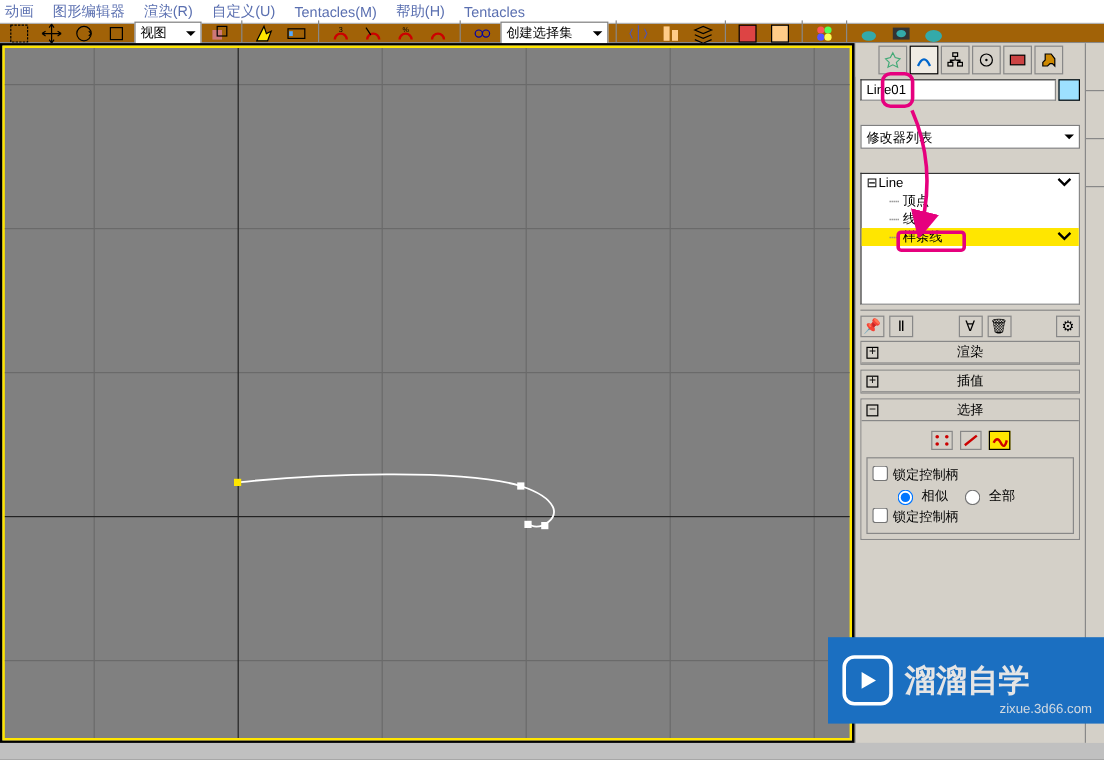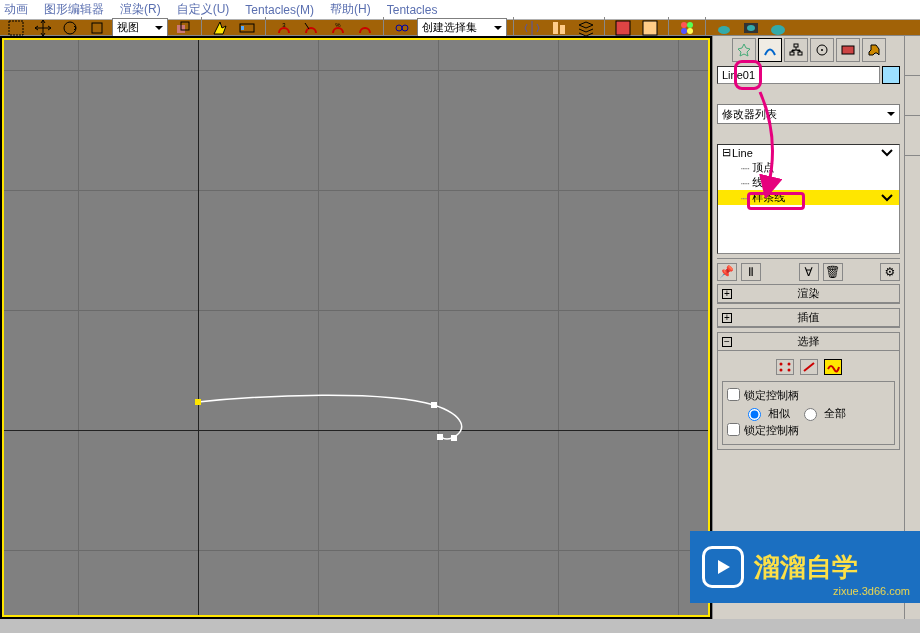--- a/index.html
+++ b/index.html
@@ -199,21 +199,21 @@
     top:88px; right:130px;
     width:50px; height:110px;
     z-index:99; pointer-events:none;
   }
   .watermark {
     position:absolute;
     right:0; bottom:30px;
     width:230px; height:72px;
     background:#1b6fc1;
     display:flex; align-items:center;
-    color:#fde047;
+    color:#e5e5e5;
     font-size:26px;
     font-weight:bold;
     padding-left:12px;
     gap:10px;
   }
   .watermark .play {
     width:42px; height:42px; border:3px solid #fff; border-radius:10px;
     display:flex; align-items:center; justify-content:center;
   }
   .watermark .sub { position:absolute; right:10px; bottom:6px; font-size:11px; font-weight:normal; opacity:.9;}

